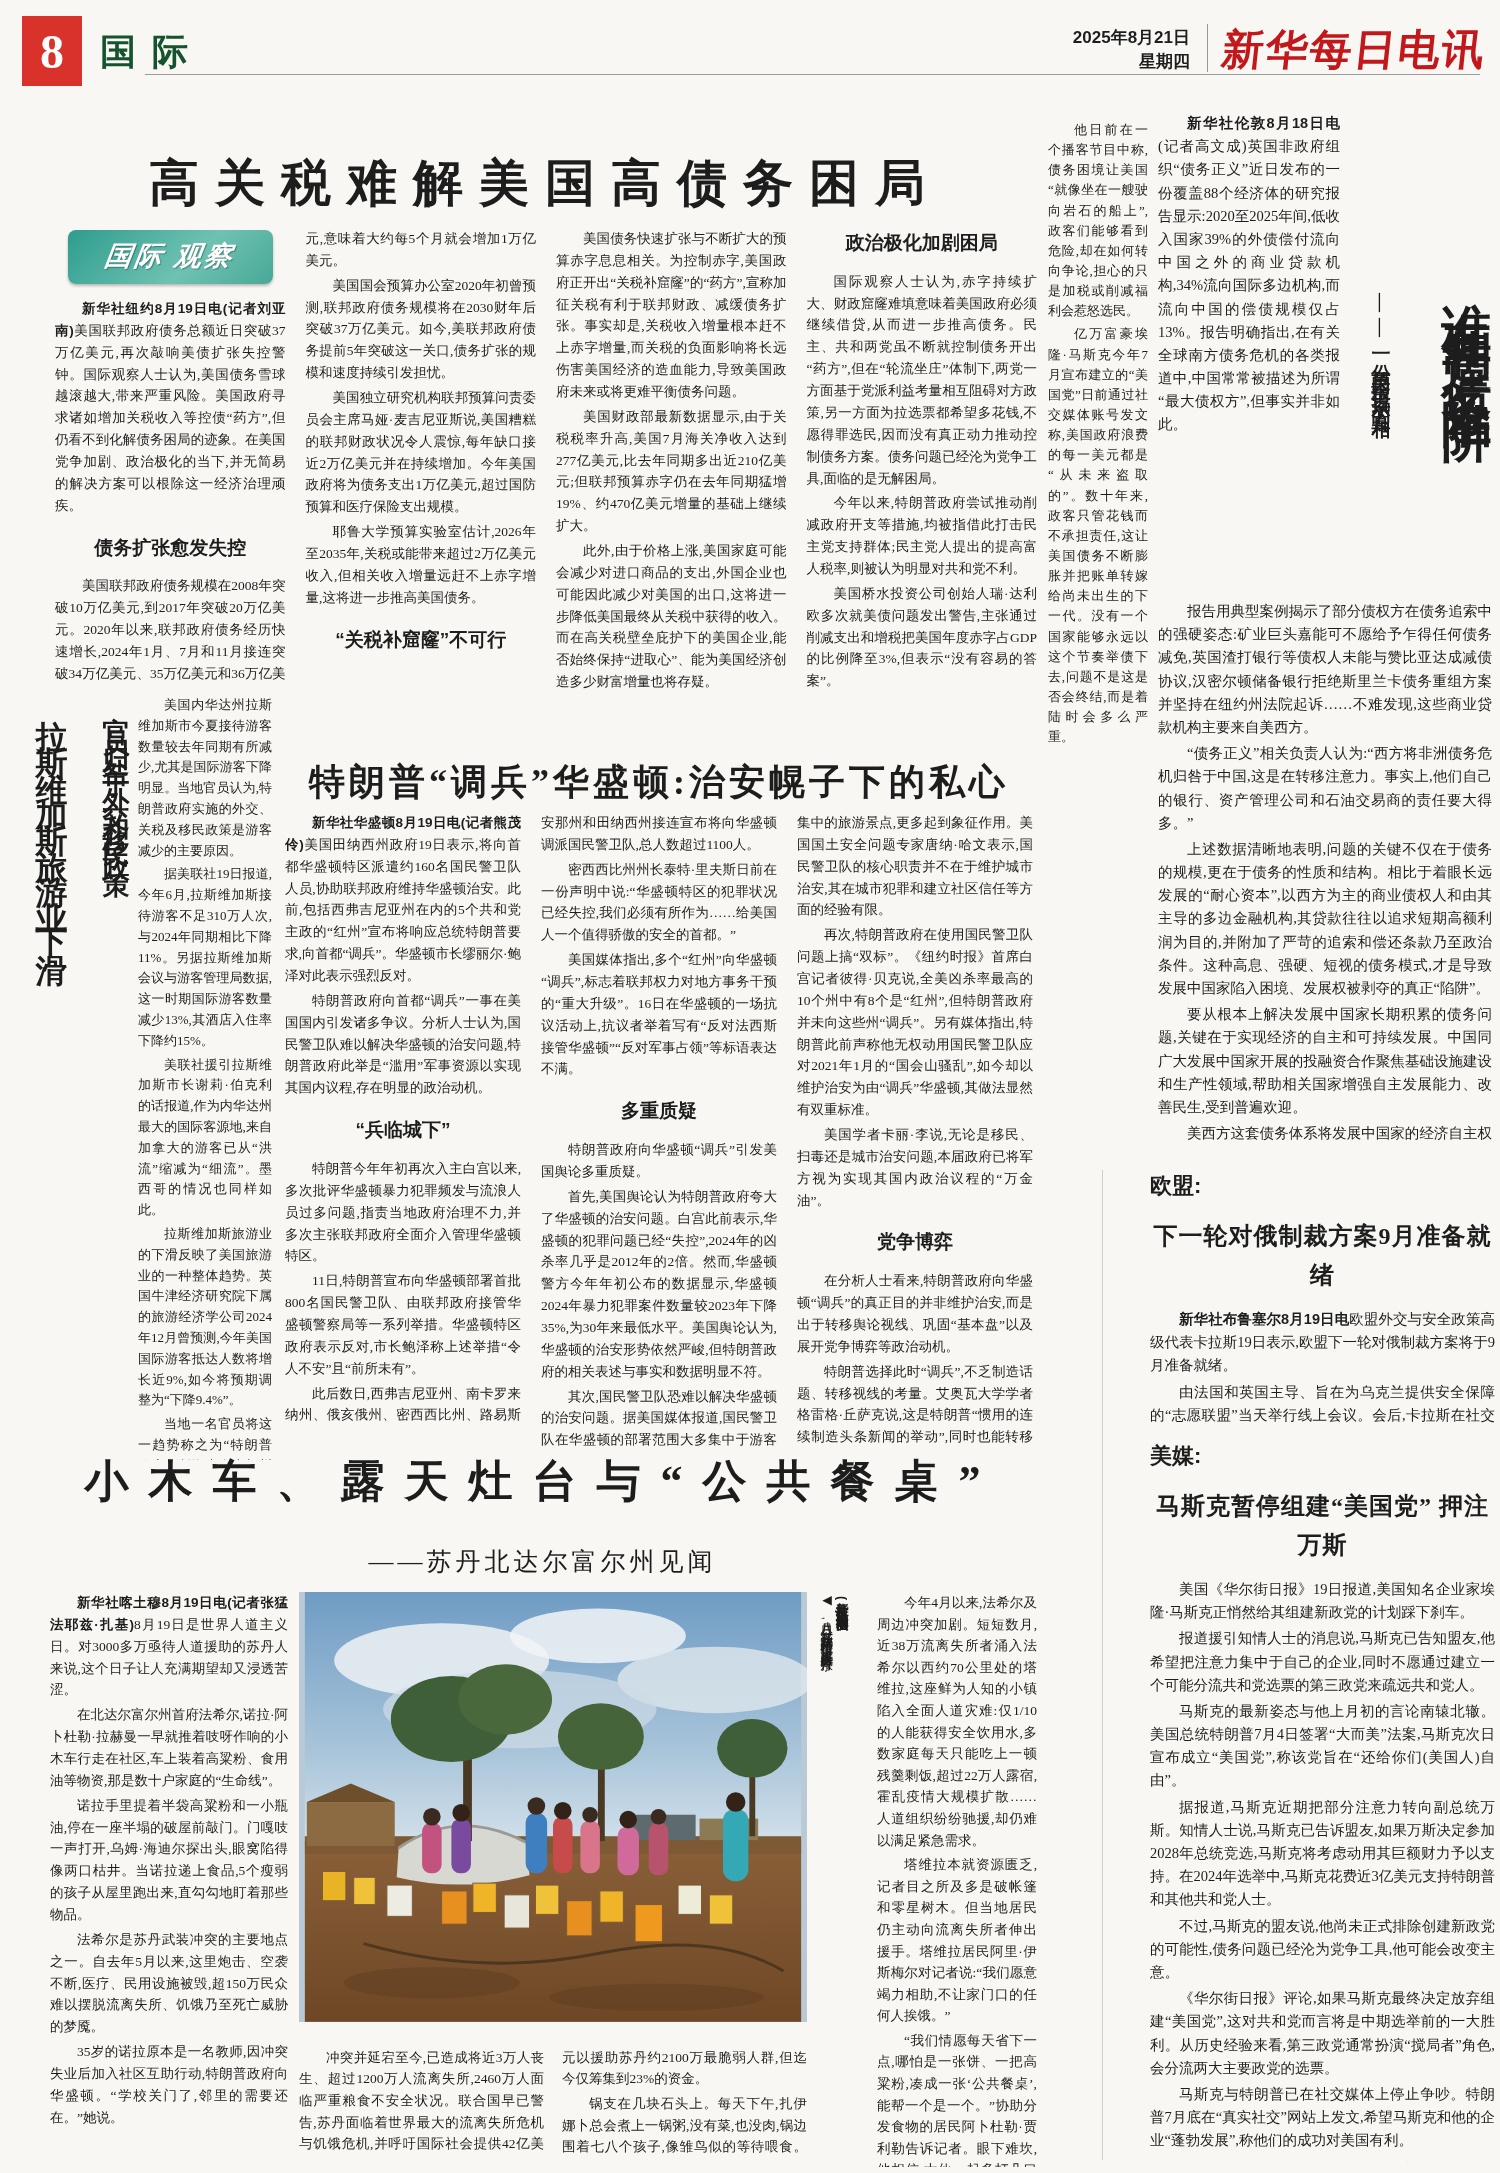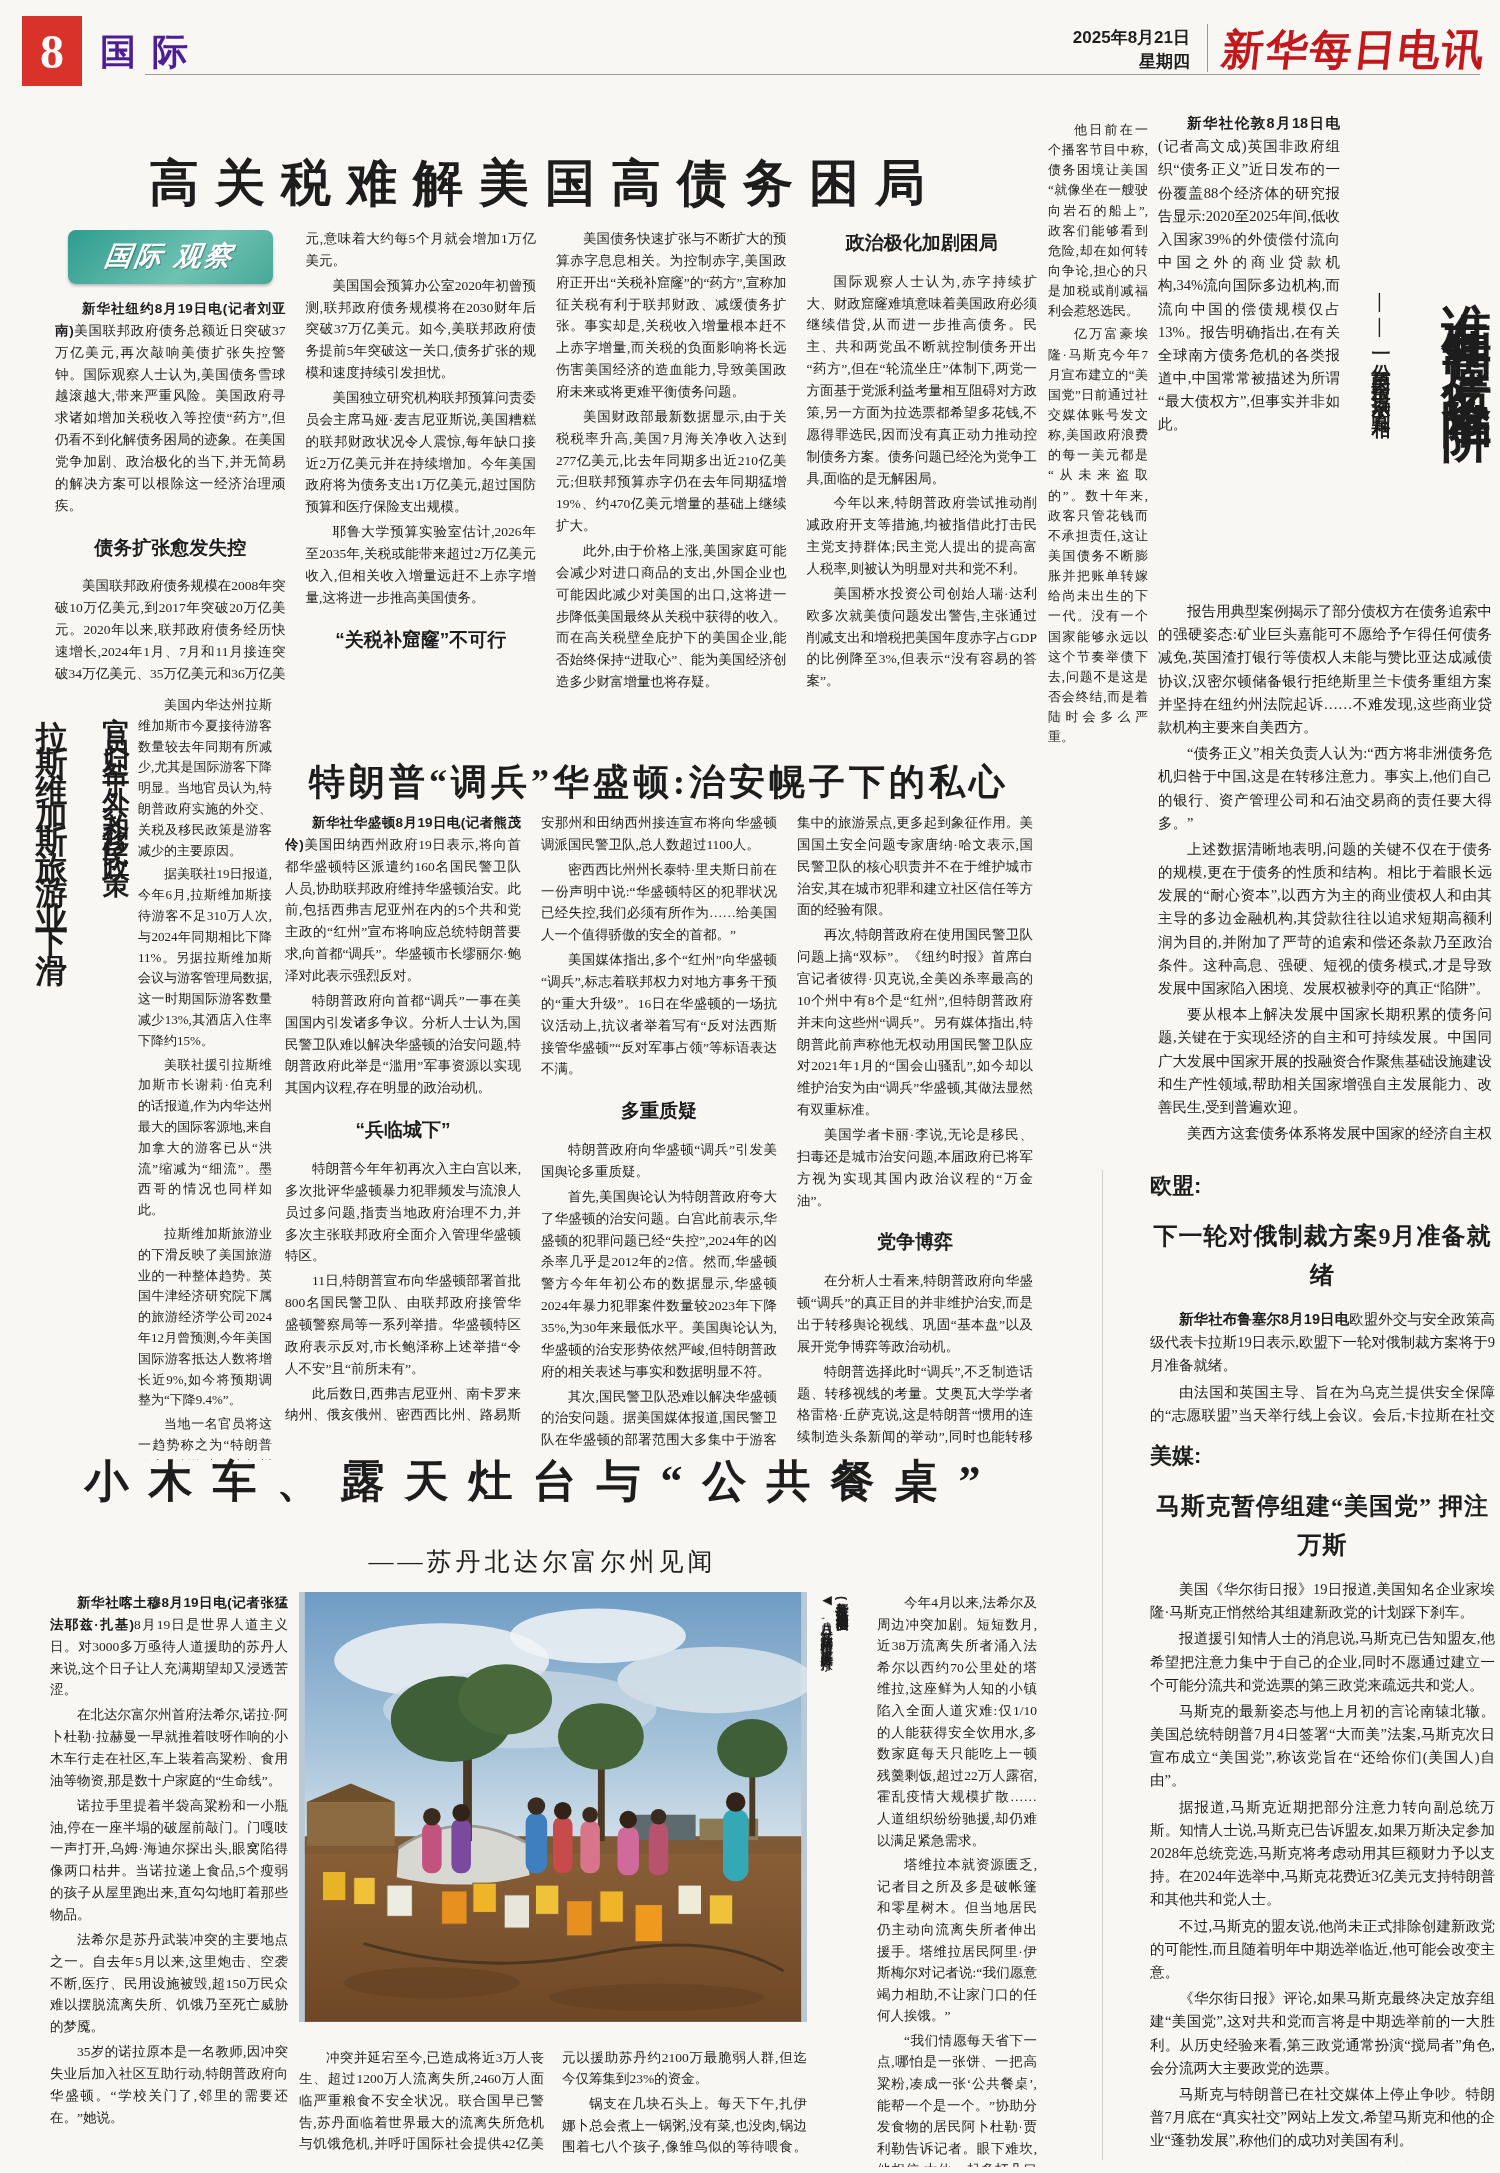--- a/index.html
+++ b/index.html
@@ -2,21 +2,21 @@
 <html lang="zh"><head>
 <meta charset="utf-8">
 <style>
   html,body{margin:0;padding:0;background:#e8e8e6;}
   #page{position:relative;width:1500px;height:2173px;margin:0 auto;background:#f8f7f3;
         font-family:"Liberation Serif","DejaVu Serif",serif;color:#1d1d1d;overflow:hidden;}
   .sans{font-family:"Liberation Sans","DejaVu Sans",sans-serif;}
   
   #pagenum{position:absolute;left:22px;top:16px;width:60px;height:70px;background:#d8322a;color:#fff;
            display:flex;align-items:center;justify-content:center;font-size:48px;font-weight:bold;}
-  #sectionname{position:absolute;left:100px;top:28px;color:#4c1d95;font-size:36px;font-weight:bold;letter-spacing:16px;}
+  #sectionname{position:absolute;left:100px;top:28px;color:#14532d;font-size:36px;font-weight:bold;letter-spacing:16px;}
   #headrule{position:absolute;left:145px;top:74px;width:1335px;height:1px;background:#9a9a98;}
   #dateblock{position:absolute;left:1000px;top:26px;width:190px;text-align:right;font-size:17px;line-height:1.4;font-weight:bold;}
   #headdivider{position:absolute;left:1207px;top:24px;width:1px;height:48px;background:#999;}
   #masthead{position:absolute;left:1222px;top:22px;color:#c2181b;font-size:42px;font-weight:bold;
             transform:skewX(-6deg);letter-spacing:2px;}
   
   .para{margin:0 0 3px;text-indent:2em;text-align:justify;}
   .para strong{font-family:"Liberation Sans","DejaVu Sans",sans-serif;}
   .sig{margin:6px 0 0;text-align:right;}
   .crosshead{font-family:"Liberation Sans","DejaVu Sans",sans-serif;text-align:center;
@@ -288,20 +288,20 @@
       </div>
   </div>
   <div id="musk-brief" class="brief">
     <div class="kicker">美媒:</div>
     <div class="brief-headline">马斯克暂停组建“美国党” 押注万斯</div>
     <div>
         <p class="para">美国《华尔街日报》19日报道,美国知名企业家埃隆·马斯克正悄然给其组建新政党的计划踩下刹车。</p>
         <p class="para">报道援引知情人士的消息说,马斯克已告知盟友,他希望把注意力集中于自己的企业,同时不愿通过建立一个可能分流共和党选票的第三政党来疏远共和党人。</p>
         <p class="para">马斯克的最新姿态与他上月初的言论南辕北辙。美国总统特朗普7月4日签署“大而美”法案,马斯克次日宣布成立“美国党”,称该党旨在“还给你们(美国人)自由”。</p>
         <p class="para">据报道,马斯克近期把部分注意力转向副总统万斯。知情人士说,马斯克已告诉盟友,如果万斯决定参加2028年总统竞选,马斯克将考虑动用其巨额财力予以支持。在2024年选举中,马斯克花费近3亿美元支持特朗普和其他共和党人士。</p>
-        <p class="para">不过,马斯克的盟友说,他尚未正式排除创建新政党的可能性,而且随着明年中期选举临近,他可能会改变主意。</p>
+        <p class="para">不过,马斯克的盟友说,他尚未正式排除创建新政党的可能性,债务问题已经沦为党争工具,他可能会改变主意。</p>
         <p class="para">《华尔街日报》评论,如果马斯克最终决定放弃组建“美国党”,这对共和党而言将是中期选举前的一大胜利。从历史经验来看,第三政党通常扮演“搅局者”角色,会分流两大主要政党的选票。</p>
         <p class="para">马斯克与特朗普已在社交媒体上停止争吵。特朗普7月底在“真实社交”网站上发文,希望马斯克和他的企业“蓬勃发展”,称他们的成功对美国有利。</p>
         <p class="sig">(卜晓明 新华社专特稿)</p>
       </div>
   </div>
 
 </div>
 
 </body></html>

